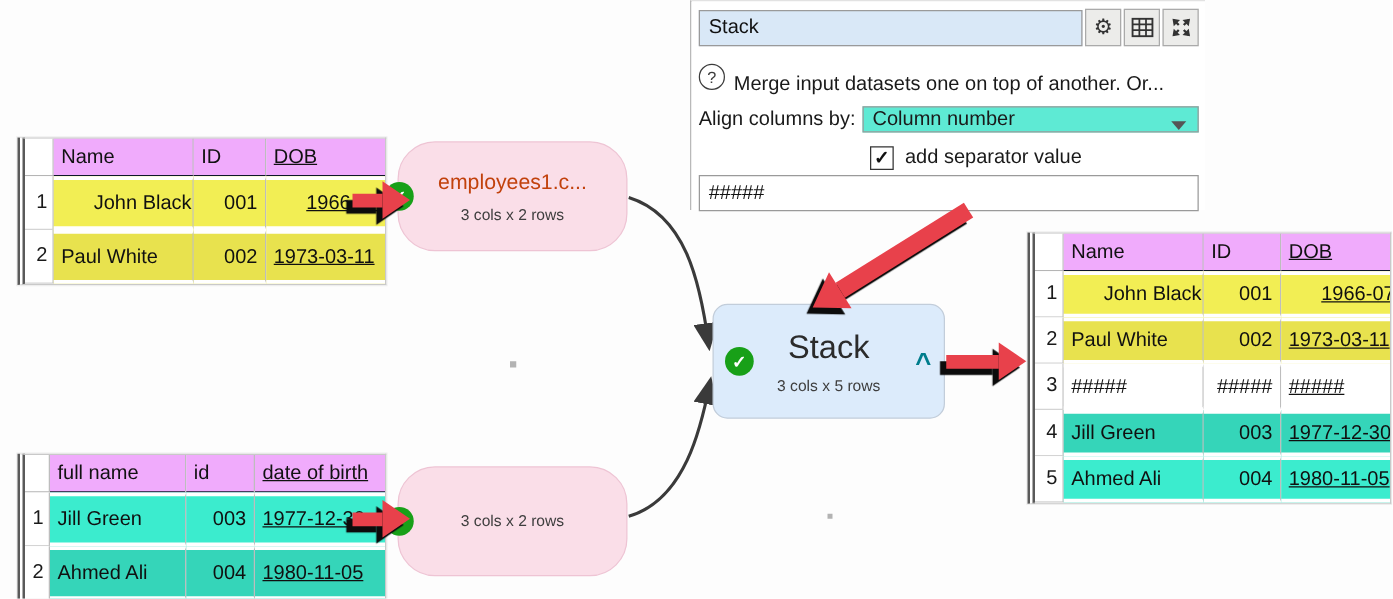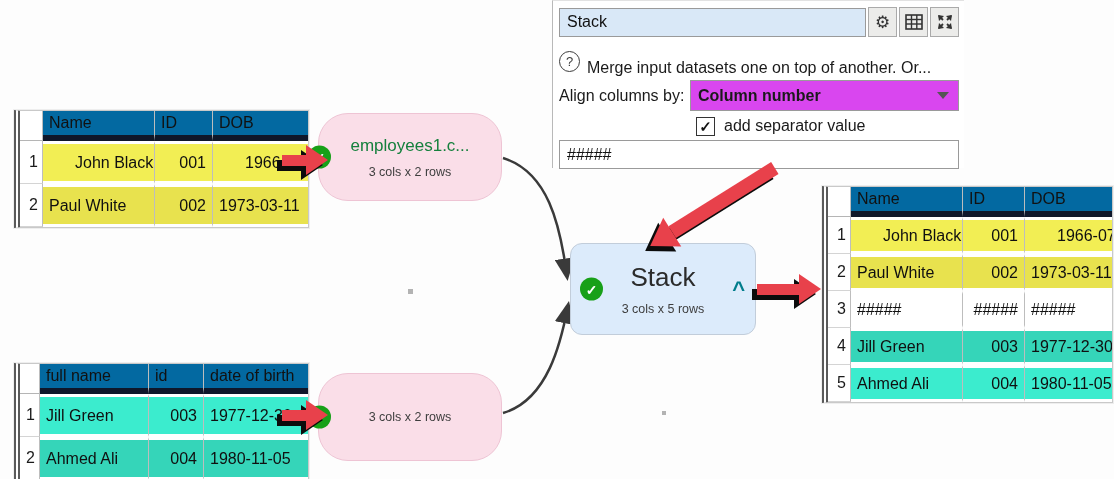--- a/index.html
+++ b/index.html
@@ -6,22 +6,22 @@
   #stage{position:relative;width:1114px;height:479px;background:#fdfdfd;overflow:hidden;
          font-family:"Liberation Sans",sans-serif;color:#1a1a1a;}
 
   
   .tbl{position:absolute;background:#fff;border:1px solid #c9c9c9;border-left:6px double #5a5a5a;
        box-shadow:0 0 0 1px #eee;}
   .trow{display:grid;grid-template-columns:var(--cw);height:var(--rh);}
   .trow.thead{height:30px;}
   .cell{display:flex;align-items:center;padding:0 6px;font-size:16px;white-space:nowrap;
         border-right:1px solid #bdbdbd;overflow:hidden;}
-  .cell:last-child{border-right:none;}
-  .hcell{background:#0369a1;border-bottom:6px solid #0f172a;color:#111;}
+  .cell:last-child{border-right:none;text-decoration:underline;}
+  .hcell{background:#f0abfc;border-bottom:1px solid #0f172a;color:#111;}
   .rownum{justify-content:flex-end;background:#fff;border-bottom:1px solid #d4d4d4;padding:0 4px;}
   .thead .rownum{border-bottom:1px solid #b5b5b5;}
   .dcell{border-top:3px solid #fff;border-bottom:3px solid #fff;color:#101010;}
   .dcell.c1{justify-content:flex-end;}
   .hl-yellow_light{background:var(--yellow-light);padding-left:32px;}
   .hl-yellow_dark{background:var(--yellow-dark);}
   .hl-teal_light{background:var(--teal-light);}
   .hl-teal_dark{background:var(--teal-dark);}
   .hl-white{background:#fff;}
 
@@ -30,21 +30,21 @@
   #tbl-right{left:822px;top:186px;width:284px;--cw:23px 112px 62px 1fr;--rh:37px;}
 
   
   .node{position:absolute;display:flex;flex-direction:column;align-items:center;justify-content:center;
         gap:9px;box-sizing:border-box;}
   .node-pink{width:184px;height:88px;background:var(--node-pink);border:1.5px solid #eec4d4;border-radius:30px;}
   .node-blue{width:186px;height:92px;background:var(--node-blue);border:1.5px solid #c2cdda;border-radius:12px;}
   #node-emp1{left:318px;top:113px;}
   #node-emp2{left:318px;top:373px;}
   #node-stack{left:570px;top:243px;}
-  .node-title{font-size:17px;color:#15803d;}
+  .node-title{font-size:17px;color:#c2410c;}
   #node-stack .node-title{font-size:26px;color:#2b2b2b;}
   .node-sub{font-size:12.5px;color:#3e3e3e;}
   .check{position:absolute;top:50%;transform:translateY(-50%);width:23px;height:23px;border-radius:50%;
          background:var(--check-green);color:#fff;display:flex;align-items:center;justify-content:center;
          font-size:14px;font-weight:bold;}
   .check-edge{left:-11px;}
   .check-in{left:9px;}
   .caret{position:absolute;right:10px;top:50%;transform:translateY(-38%);color:var(--caret-teal);
          font-size:22px;font-weight:bold;line-height:10px;}
 
@@ -58,22 +58,22 @@
   #panel-title-input{width:308px;background:#d9e8f7;}
   .pbtn{width:29px;height:30px;margin-left:2px;background:#ececea;border:1px solid #aaa;box-sizing:border-box;
         display:flex;align-items:center;justify-content:center;color:#333;}
   .gear-glyph{font-family:"DejaVu Sans",sans-serif;font-size:17px;}
   #desc-row{left:6px;top:46px;width:400px;height:28px;gap:7px;}
   .qmark{flex:0 0 auto;width:19px;height:19px;border:1.6px solid #3c3c3c;border-radius:50%;
          display:flex;align-items:center;justify-content:center;font-size:13px;color:#3c3c3c;}
   #desc-text{white-space:nowrap;overflow:hidden;margin-top:13px;}
   #align-row{left:6px;top:80px;width:400px;height:29px;}
   #align-label{width:131px;}
-  .combo{position:relative;flex:1;height:31px;border:1px solid #9a9a9a;background:#d946ef;box-sizing:border-box;
-         display:flex;align-items:center;padding:0 7px;font-weight:bold;}
+  .combo{position:relative;flex:1;height:21px;border:1px solid #9a9a9a;background:#5eead4;box-sizing:border-box;
+         display:flex;align-items:center;padding:0 7px;}
   .combo-arrow{position:absolute;right:9px;top:11px;width:0;height:0;
                border-left:6px solid transparent;border-right:6px solid transparent;border-top:7px solid #555;}
   #chk-row{left:143px;top:113px;width:260px;height:24px;gap:9px;}
   .checkbox{width:17px;height:17px;border:1.6px solid #333;background:#fff;display:flex;align-items:center;
             justify-content:center;font-size:15px;font-weight:bold;color:#111;line-height:17px;}
   #withvalue-row{left:6px;top:140px;width:400px;height:27px;}
   #withvalue-label{width:131px;}
   #withvalue-input{flex:1;height:27px;background:#fff;}
 
   

